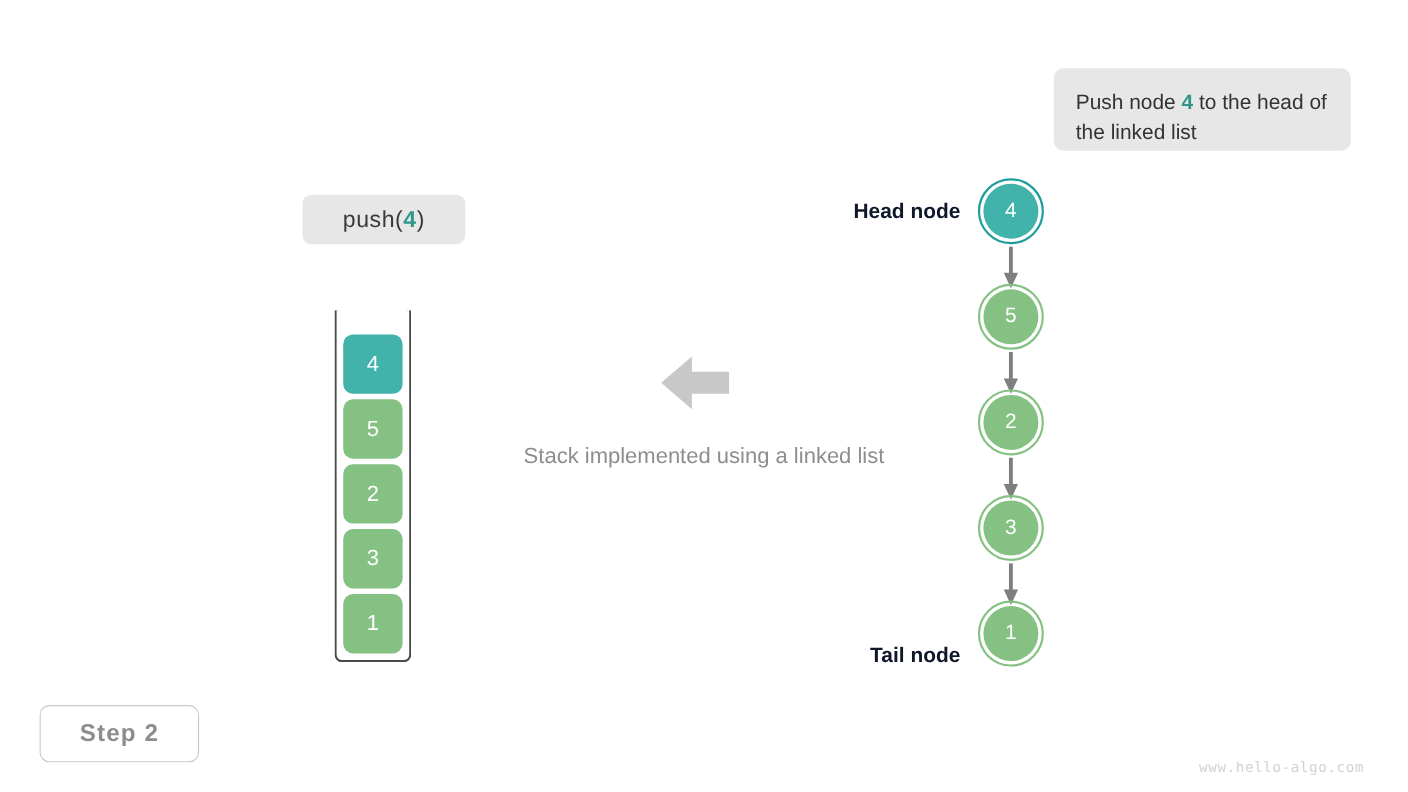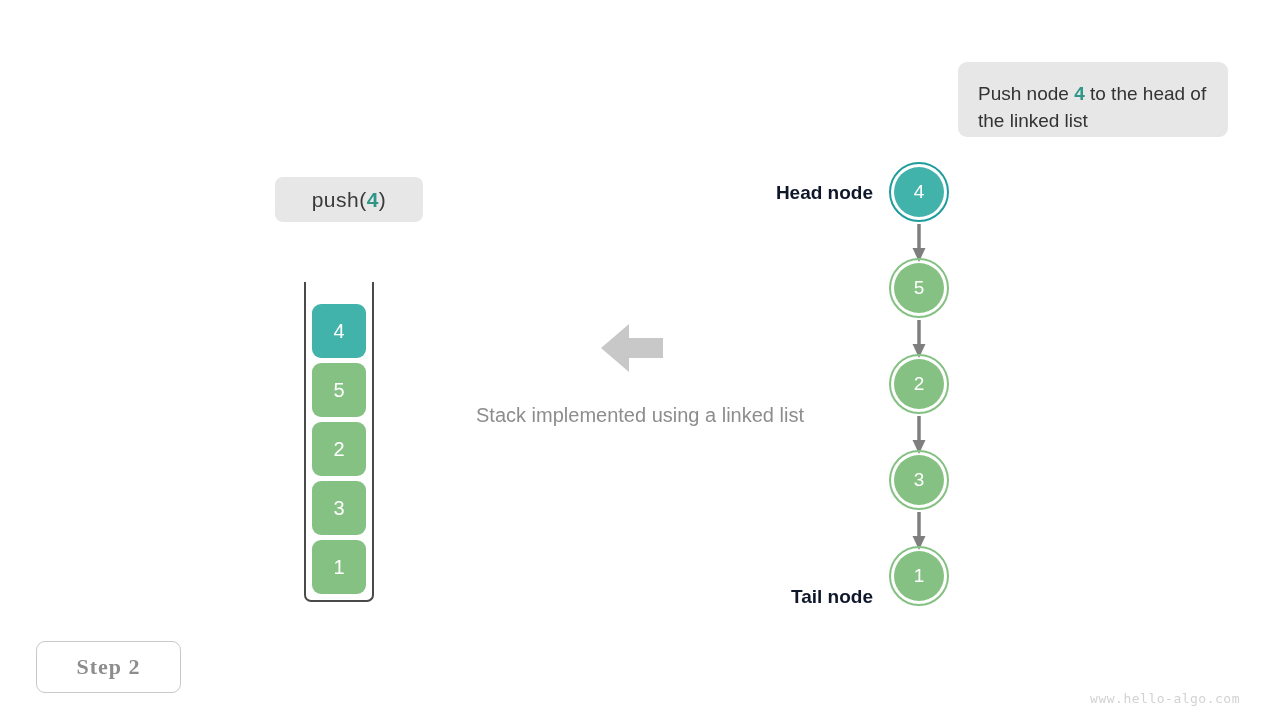--- a/index.html
+++ b/index.html
@@ -172,21 +172,21 @@
     top: 641px;
     width: 145px;
     height: 52px;
     box-sizing: border-box;
     border: 1.6px solid #c9c9c9;
     border-radius: 9px;
     background: #ffffff;
     display: flex;
     align-items: center;
     justify-content: center;
-    font-family: Liberation Serif, serif;
+    font-family: Liberation Sans, sans-serif;
     font-size: 22px;
     font-weight: bold;
     color: #8d8d8d;
     letter-spacing: 1px;
   }
 
   
   #watermark {
     position: absolute;
     right: 40px;

